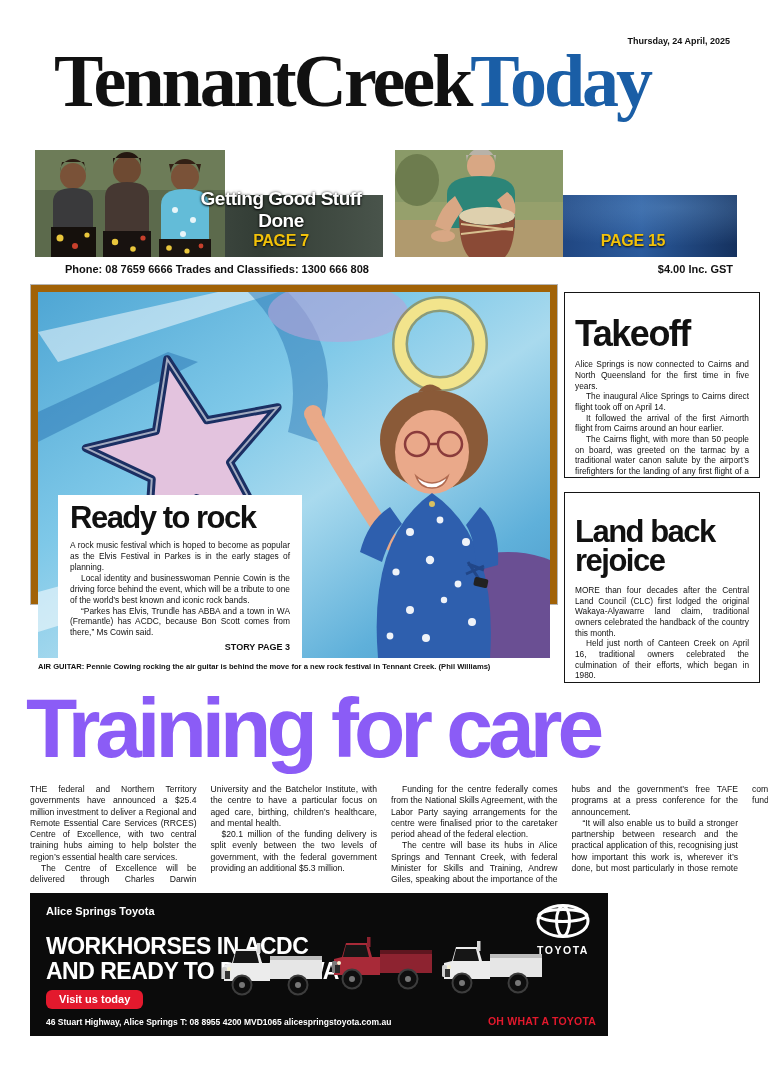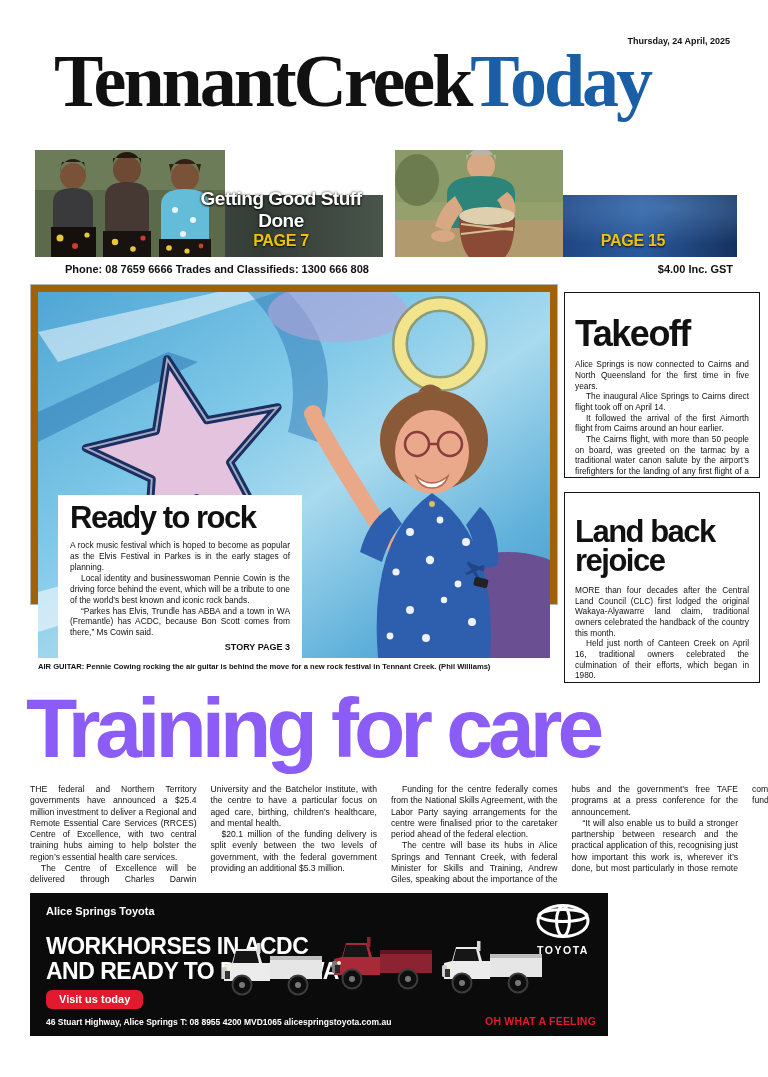--- a/index.html
+++ b/index.html
@@ -254,21 +254,21 @@
   </div>
 
   <div class="ad">
     <div class="ad-dealer">Alice Springs Toyota</div>
     <div class="ad-headline">
       <div>WORKHORSES IN ACDC</div>
       <div>AND READY TO DRIVEAWAY</div>
     </div>
     <div class="ad-cta">Visit us today</div>
     <div class="ad-address">46 Stuart Highway, Alice Springs T: 08 8955 4200 MVD1065 alicespringstoyota.com.au</div>
-    <div class="ad-slogan">OH WHAT A FEELING</div>
+    <div class="ad-slogan">OH WHAT A TOYOTA</div>
     <div class="ad-brand">
       <svg width="54" height="36" viewBox="0 0 54 36">
         <ellipse cx="27" cy="18" rx="25" ry="15.5" fill="none" stroke="#fff" stroke-width="3"></ellipse>
         <ellipse cx="27" cy="18" rx="6.5" ry="15" fill="none" stroke="#fff" stroke-width="3"></ellipse>
         <ellipse cx="27" cy="12.5" rx="24" ry="6" fill="none" stroke="#fff" stroke-width="3"></ellipse>
       </svg>
       <div class="brand-word">TOYOTA</div>
     </div>
     <svg class="ad-trucks" width="330" height="92" viewBox="0 0 330 92">
 

